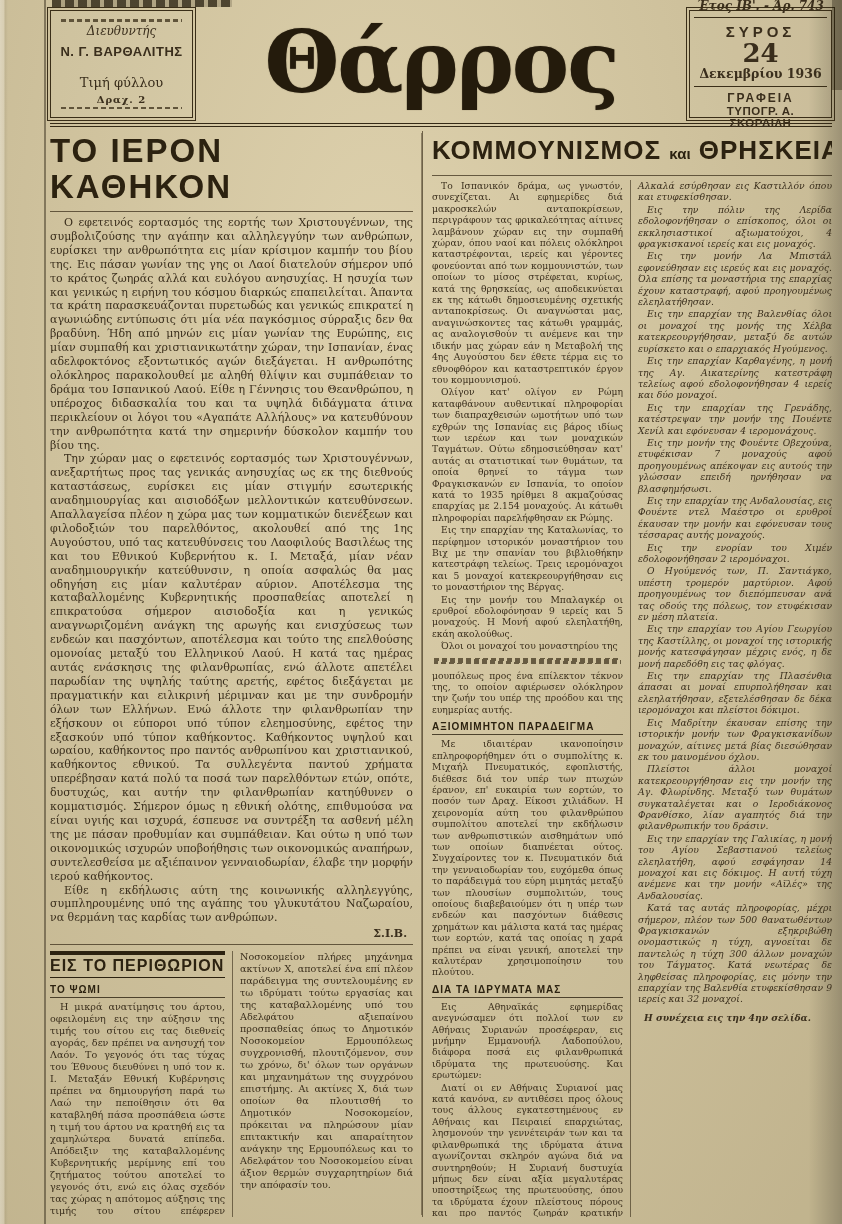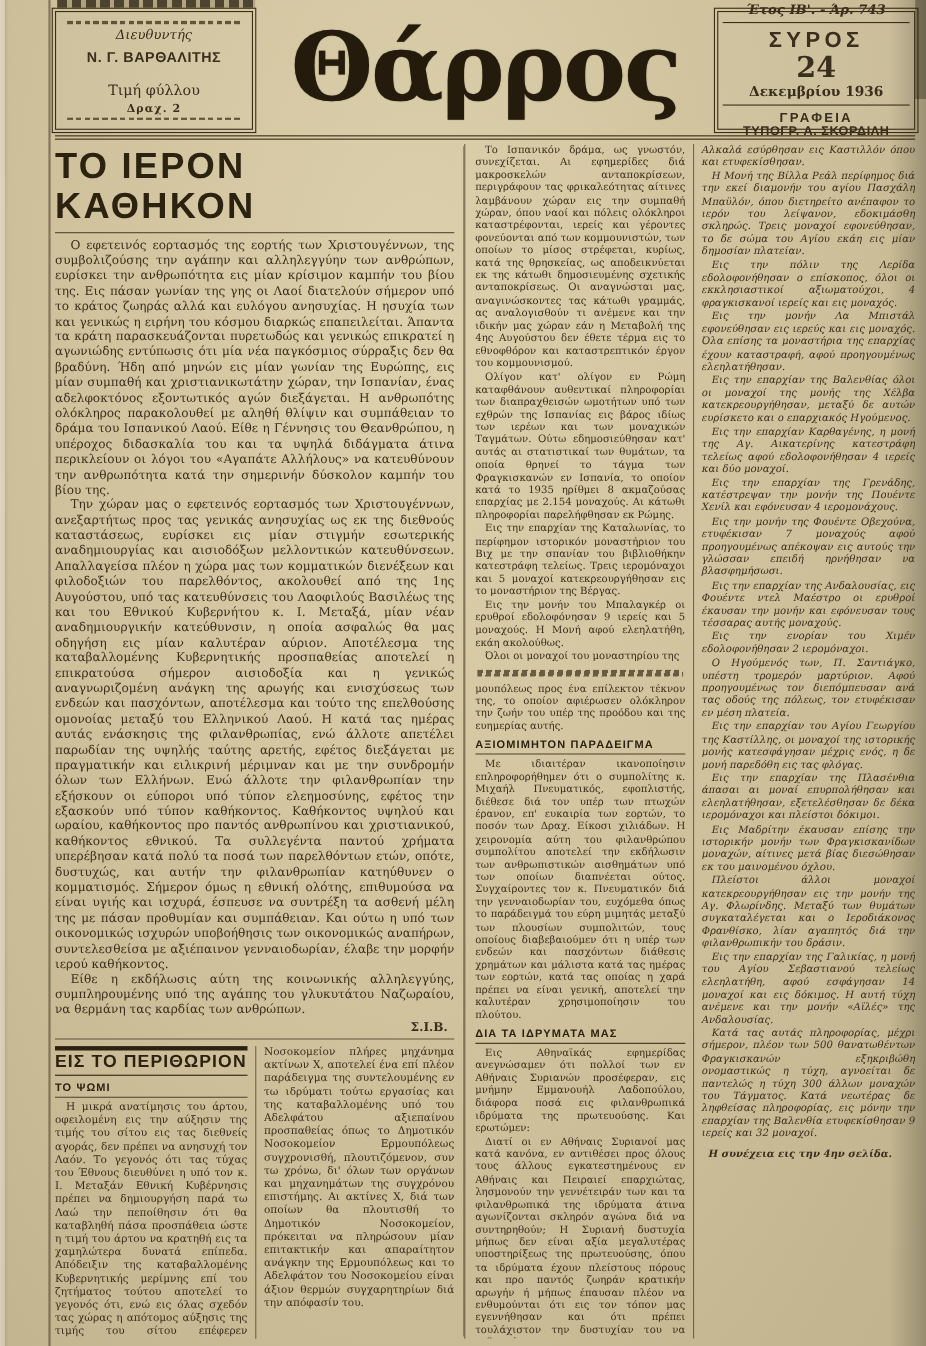--- a/index.html
+++ b/index.html
@@ -19,37 +19,37 @@
     overflow:hidden;
   }
   
   .scan-rule{position:absolute;left:44px;top:0;bottom:0;width:2px;background:rgba(40,30,15,.45);}
   .blob{position:absolute;left:52px;top:0;width:180px;height:7px;background:repeating-linear-gradient(90deg,#2c2414 0 9px,rgba(44,36,20,.25) 9px 13px);opacity:.8;}
   .blob2{position:absolute;right:0;top:0;width:10px;height:90px;background:rgba(30,22,10,.35);}
 
   
   .masthead{display:flex;align-items:stretch;gap:10px;height:116px;border-bottom:4px double #352a16;padding-bottom:3px;box-sizing:content-box;}
   .mast-box{
-    width:180px;box-sizing:border-box;border:1px solid #3a2e18;outline:1px solid #3a2e18;outline-offset:2px;
+    width:143px;box-sizing:border-box;border:1px solid #3a2e18;outline:1px solid #3a2e18;outline-offset:2px;
     margin:6px 0 2px 0;padding:6px 4px;text-align:center;display:flex;flex-direction:column;justify-content:center;
     background:rgba(255,255,255,.04);
   }
   .mast-box .orn{height:5px;background:repeating-linear-gradient(90deg,#3a2e18 0 5px,transparent 5px 8px);opacity:.75;margin:2px 6px;}
   .mast-left .l1{font-style:italic;font-size:12px;}
   .mast-left .l2{font-family:"Liberation Sans",sans-serif;font-weight:bold;font-size:13px;letter-spacing:.5px;margin:6px 0 10px;}
   .mast-left .l3{font-size:13px;margin-top:6px;}
   .mast-left .l4{font-weight:bold;font-size:10px;margin-top:4px;letter-spacing:1px;}
   .mast-title{
     flex:1;text-align:center;align-self:center;
     font-family:"DejaVu Serif", serif;font-weight:bold;
     font-size:86px;line-height:104px;letter-spacing:-2px;color:#241b0c;
     text-shadow:0 0 1px rgba(36,27,12,.6);
   }
   .mast-right .issue{font-style:italic;font-weight:bold;font-size:12px;border-bottom:1px solid #3a2e18;padding-bottom:4px;}
-  .mast-right .city{font-family:"Liberation Sans",sans-serif;font-weight:bold;font-size:20px;letter-spacing:4px;margin-top:5px;}
+  .mast-right .city{font-family:"Liberation Sans",sans-serif;font-weight:bold;font-size:15px;letter-spacing:4px;margin-top:5px;}
   .mast-right .day{font-family:"DejaVu Serif",serif;font-weight:bold;font-size:26px;line-height:26px;}
   .mast-right .my{font-weight:bold;font-size:12.5px;border-bottom:1px solid #3a2e18;padding-bottom:5px;}
   .mast-right .off{font-family:"Liberation Sans",sans-serif;font-weight:bold;font-size:12px;letter-spacing:2px;margin-top:4px;}
   .mast-right .prn{font-family:"Liberation Sans",sans-serif;font-weight:bold;font-size:11.5px;letter-spacing:.5px;}
 
   
   .content{display:flex;height:1086px;overflow:hidden;margin-top:4px;}
   .region-left{width:372px;box-sizing:border-box;padding-right:9px;overflow:hidden;}
   .region-right{flex:1;box-sizing:border-box;border-left:1px solid rgba(52,40,20,.65);box-shadow:-3px 0 0 -2px rgba(52,40,20,.45);padding-left:9px;overflow:hidden;display:flex;flex-direction:column;}
 
@@ -145,38 +145,38 @@
 
         </div>
         <div class="sub-right">
           <p class="cont">Νοσοκομείον πλήρες μηχάνημα ακτίνων Χ, αποτελεί ένα επί πλέον παράδειγμα της συντελουμένης εν τω ιδρύματι τούτω εργασίας και της καταβαλλομένης υπό του Αδελφάτου αξιεπαίνου προσπαθείας όπως το Δημοτικόν Νοσοκομείον Ερμουπόλεως συγχρονισθή, πλουτιζόμενον, συν τω χρόνω, δι' όλων των οργάνων και μηχανημάτων της συγχρόνου επιστήμης. Αι ακτίνες Χ, διά των οποίων θα πλουτισθή το Δημοτικόν Νοσοκομείον, πρόκειται να πληρώσουν μίαν επιτακτικήν και απαραίτητον ανάγκην της Ερμουπόλεως και το Αδελφάτον του Νοσοκομείου είναι άξιον θερμών συγχαρητηρίων διά την απόφασίν του.</p>
 
         </div>
       </div>
     </section>
 
     <section class="region-right">
+      <h1 class="head-right"><span>ΚΟΜΜΟΥΝΙΣΜΟΣ</span> <span class="kai">και</span> <span>ΘΡΗΣΚΕΙΑ</span></h1>
       <div class="cols">
         <div class="col-mid">
           <p>Το Ισπανικόν δράμα, ως γνωστόν, συνεχίζεται. Αι εφημερίδες διά μακροσκελών ανταποκρίσεων, περιγράφουν τας φρικαλεότητας αίτινες λαμβάνουν χώραν εις την συμπαθή χώραν, όπου ναοί και πόλεις ολόκληροι καταστρέφονται, ιερείς και γέροντες φονεύονται από των κομμουνιστών, των οποίων το μίσος στρέφεται, κυρίως, κατά της θρησκείας, ως αποδεικνύεται εκ της κάτωθι δημοσιευμένης σχετικής ανταποκρίσεως. Οι αναγνώσται μας, αναγινώσκοντες τας κάτωθι γραμμάς, ας αναλογισθούν τι ανέμενε και την ιδικήν μας χώραν εάν η Μεταβολή της 4ης Αυγούστου δεν έθετε τέρμα εις το εθνοφθόρον και καταστρεπτικόν έργον του κομμουνισμού.</p>
           <p>Ολίγον κατ' ολίγον εν Ρώμη καταφθάνουν αυθεντικαί πληροφορίαι των διαπραχθεισών ωμοτήτων υπό των εχθρών της Ισπανίας εις βάρος ιδίως των ιερέων και των μοναχικών Ταγμάτων. Ούτω εδημοσιεύθησαν κατ' αυτάς αι στατιστικαί των θυμάτων, τα οποία θρηνεί το τάγμα των Φραγκισκανών εν Ισπανία, το οποίον κατά το 1935 ηρίθμει 8 ακμαζούσας επαρχίας με 2.154 μοναχούς. Αι κάτωθι πληροφορίαι παρελήφθησαν εκ Ρώμης.</p>
           <p>Εις την επαρχίαν της Καταλωνίας, το περίφημον ιστορικόν μοναστήριον του Βιχ με την σπανίαν του βιβλιοθήκην κατεστράφη τελείως. Τρεις ιερομόναχοι και 5 μοναχοί κατεκρεουργήθησαν εις το μοναστήριον της Βέργας.</p>
           <p>Εις την μονήν του Μπαλαγκέρ οι ερυθροί εδολοφόνησαν 9 ιερείς και 5 μοναχούς. Η Μονή αφού ελεηλατήθη, εκάη ακολούθως.</p>
           <p>Όλοι οι μοναχοί του μοναστηρίου της</p>
           <div class="squiggle"></div>
           <p class="cont">μουπόλεως προς ένα επίλεκτον τέκνον της, το οποίον αφιέρωσεν ολόκληρον την ζωήν του υπέρ της προόδου και της ευημερίας αυτής.</p>
           <h3 class="sec">ΑΞΙΟΜΙΜΗΤΟΝ ΠΑΡΑΔΕΙΓΜΑ</h3>
           <p>Με ιδιαιτέραν ικανοποίησιν επληροφορήθημεν ότι ο συμπολίτης κ. Μιχαήλ Πνευματικός, εφοπλιστής, διέθεσε διά τον υπέρ των πτωχών έρανον, επ' ευκαιρία των εορτών, το ποσόν των Δραχ. Είκοσι χιλιάδων. Η χειρονομία αύτη του φιλανθρώπου συμπολίτου αποτελεί την εκδήλωσιν των ανθρωπιστικών αισθημάτων υπό των οποίων διαπνέεται ούτος. Συγχαίροντες τον κ. Πνευματικόν διά την γενναιοδωρίαν του, ευχόμεθα όπως το παράδειγμά του εύρη μιμητάς μεταξύ των πλουσίων συμπολιτών, τους οποίους διαβεβαιούμεν ότι η υπέρ των ενδεών και πασχόντων διάθεσις χρημάτων και μάλιστα κατά τας ημέρας των εορτών, κατά τας οποίας η χαρά πρέπει να είναι γενική, αποτελεί την καλυτέραν χρησιμοποίησιν του πλούτου.</p>
           <h3 class="sec">ΔΙΑ ΤΑ ΙΔΡΥΜΑΤΑ ΜΑΣ</h3>
           <p>Εις Αθηναϊκάς εφημερίδας ανεγνώσαμεν ότι πολλοί των εν Αθήναις Συριανών προσέφεραν, εις μνήμην Εμμανουήλ Λαδοπούλου, διάφορα ποσά εις φιλανθρωπικά ιδρύματα της πρωτευούσης. Και ερωτώμεν:</p>
           <p>Διατί οι εν Αθήναις Συριανοί μας κατά κανόνα, εν αντιθέσει προς όλους τους άλλους εγκατεστημένους εν Αθήναις και Πειραιεί επαρχιώτας, λησμονούν την γεννέτειράν των και τα φιλανθρωπικά της ιδρύματα άτινα αγωνίζονται σκληρόν αγώνα διά να συντηρηθούν; Η Συριανή δυστυχία μήπως δεν είναι αξία μεγαλυτέρας υποστηρίξεως της πρωτευούσης, όπου τα ιδρύματα έχουν πλείστους πόρους και προ παντός ζωηράν κρατικήν αρωγήν ή μήπως έπαυσαν πλέον να ενθυμούνται ότι εις τον τόπον μας εγεννήθησαν και ότι πρέπει τουλάχιστον την δυστυχίαν του να ενθυμούνται;</p>
         </div>
         <div class="col-far">
           <p class="cont">Αλκαλά εσύρθησαν εις Καστιλλόν όπου και ετυφεκίσθησαν.</p>
-          <p>Η Μονή της Βίλλα Ρεάλ περίφημος διά την εκεί διαμονήν του αγίου Πασχάλη Μπαϋλόν, όπου διετηρείτο ανέπαφον το ιερόν του λείψανον, εδοκιμάσθη σκληρώς. Τρεις μοναχοί εφονεύθησαν, το δε σώμα του Αγίου εκάη εις μίαν δημοσίαν πλατείαν.</p>
           <p>Εις την πόλιν της Λερίδα εδολοφονήθησαν ο επίσκοπος, όλοι οι εκκλησιαστικοί αξιωματούχοι, 4 φραγκισκανοί ιερείς και εις μοναχός.</p>
           <p>Εις την μονήν Λα Μπιστάλ εφονεύθησαν εις ιερεύς και εις μοναχός. Όλα επίσης τα μοναστήρια της επαρχίας έχουν καταστραφή, αφού προηγουμένως ελεηλατήθησαν.</p>
           <p>Εις την επαρχίαν της Βαλενθίας όλοι οι μοναχοί της μονής της Χέλβα κατεκρεουργήθησαν, μεταξύ δε αυτών ευρίσκετο και ο επαρχιακός Ηγούμενος.</p>
           <p>Εις την επαρχίαν Καρθαγένης, η μονή της Αγ. Αικατερίνης κατεστράφη τελείως αφού εδολοφονήθησαν 4 ιερείς και δύο μοναχοί.</p>
           <p>Εις την επαρχίαν της Γρενάδης, κατέστρεψαν την μονήν της Πουέντε Χενίλ και εφόνευσαν 4 ιερομονάχους.</p>
           <p>Εις την μονήν της Φουέντε Οβεχούνα, ετυφέκισαν 7 μοναχούς αφού προηγουμένως απέκοψαν εις αυτούς την γλώσσαν επειδή ηρνήθησαν να βλασφημήσωσι.</p>
           <p>Εις την επαρχίαν της Ανδαλουσίας, εις Φουέντε ντελ Μαέστρο οι ερυθροί έκαυσαν την μονήν και εφόνευσαν τους τέσσαρας αυτής μοναχούς.</p>
           <p>Εις την ενορίαν του Χιμέν εδολοφονήθησαν 2 ιερομόναχοι.</p>
           <p>Ο Ηγούμενός των, Π. Σαντιάγκο, υπέστη τρομερόν μαρτύριον. Αφού προηγουμένως τον διεπόμπευσαν ανά τας οδούς της πόλεως, τον ετυφέκισαν εν μέση πλατεία.</p>
           <p>Εις την επαρχίαν του Αγίου Γεωργίου της Καστίλλης, οι μοναχοί της ιστορικής μονής κατεσφάγησαν μέχρις ενός, η δε μονή παρεδόθη εις τας φλόγας.</p>

